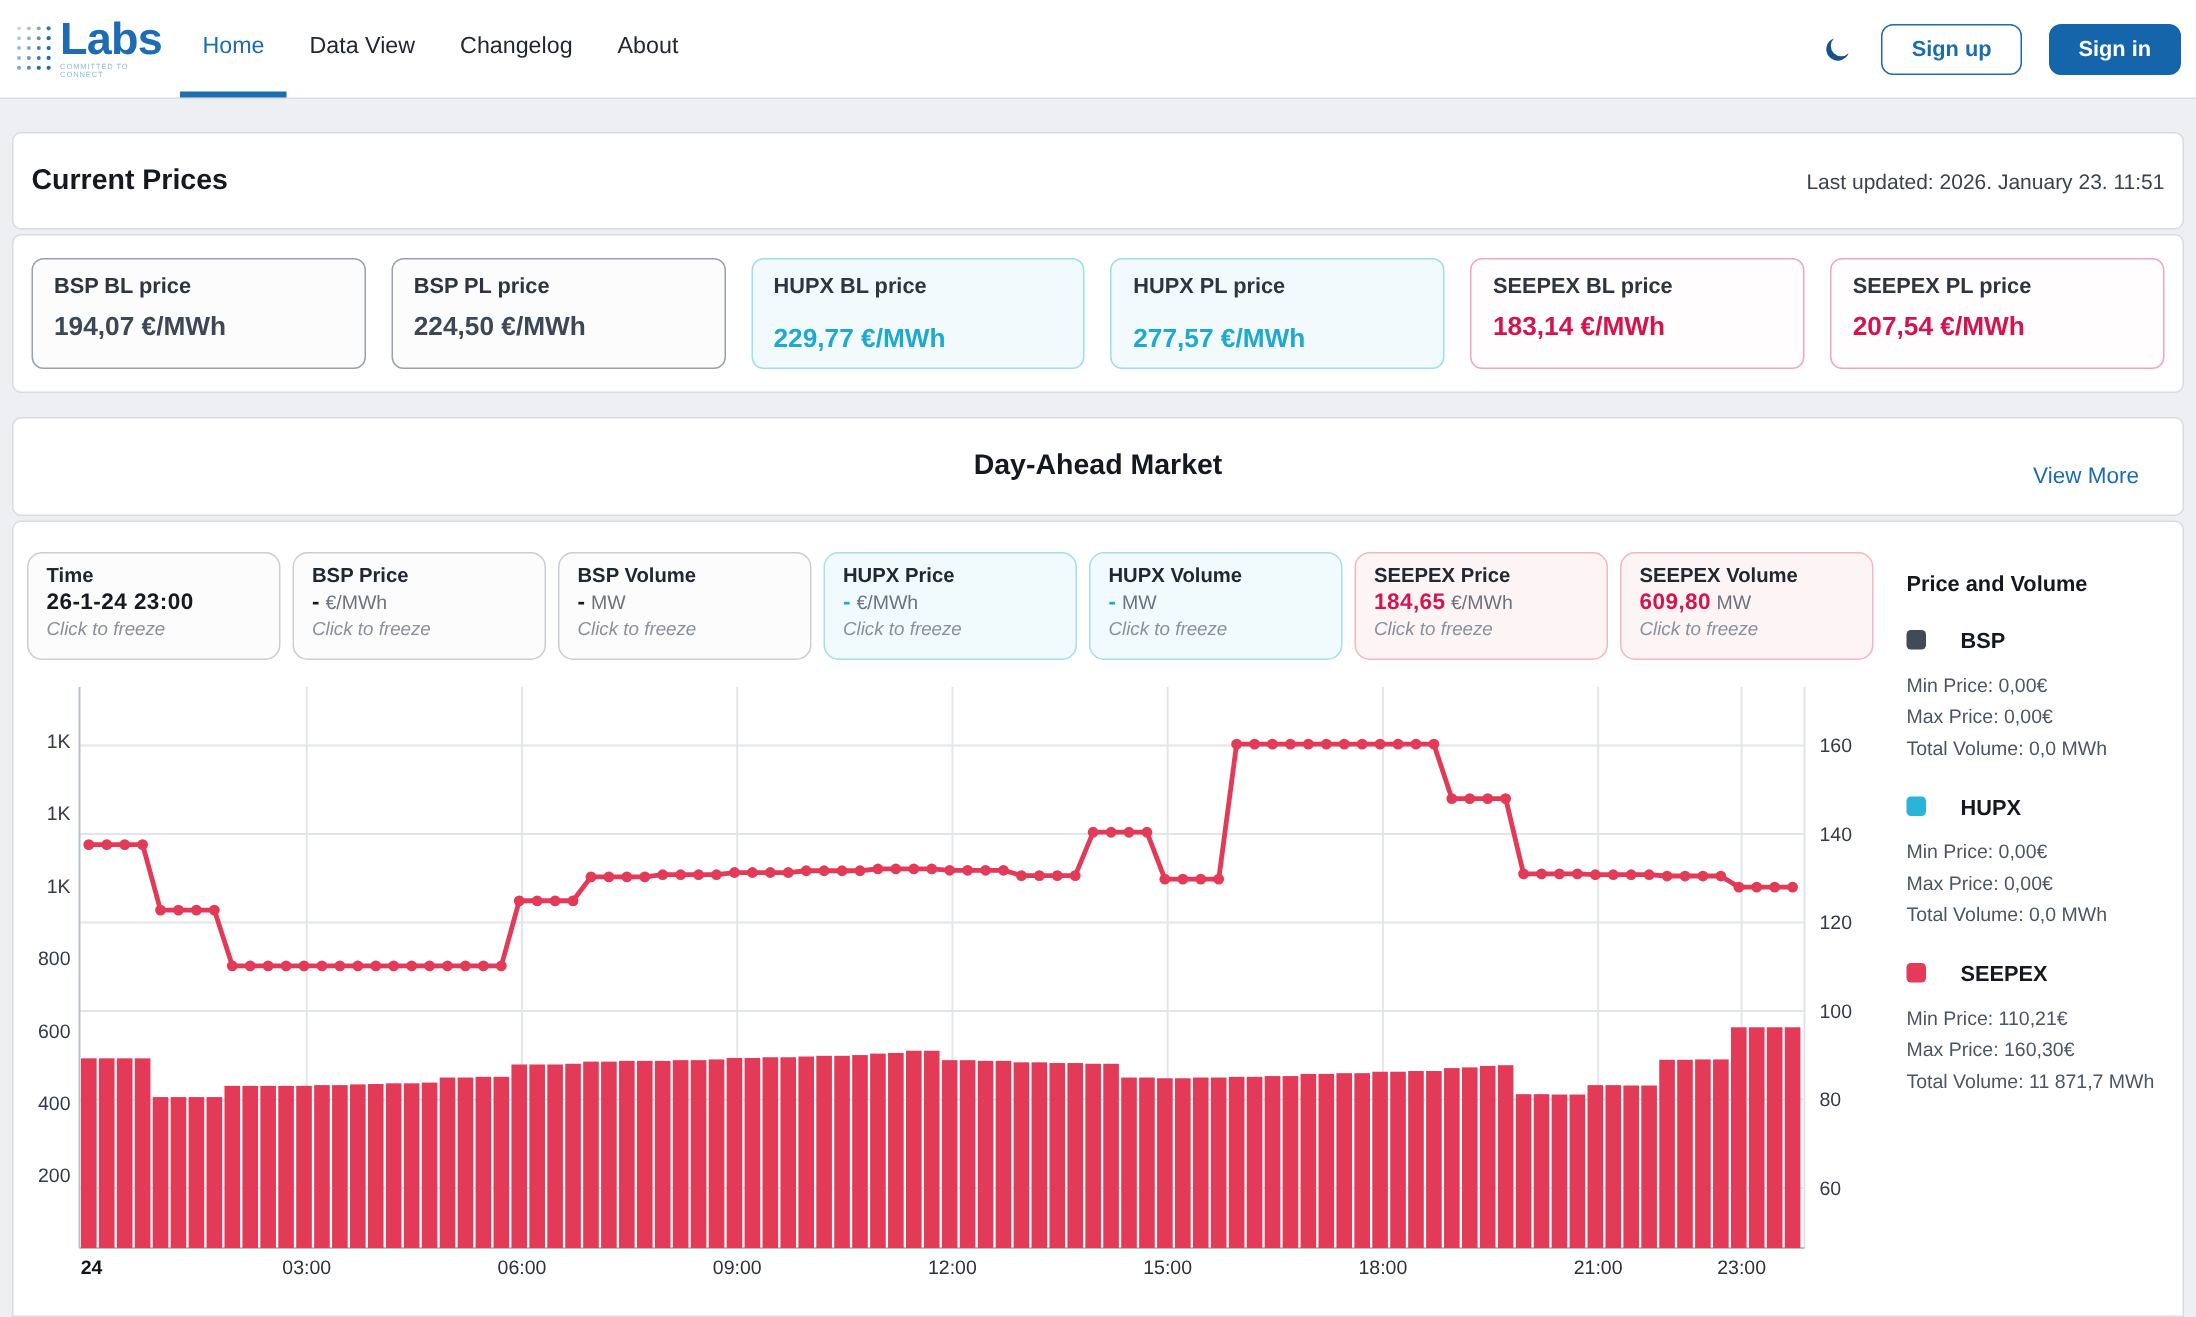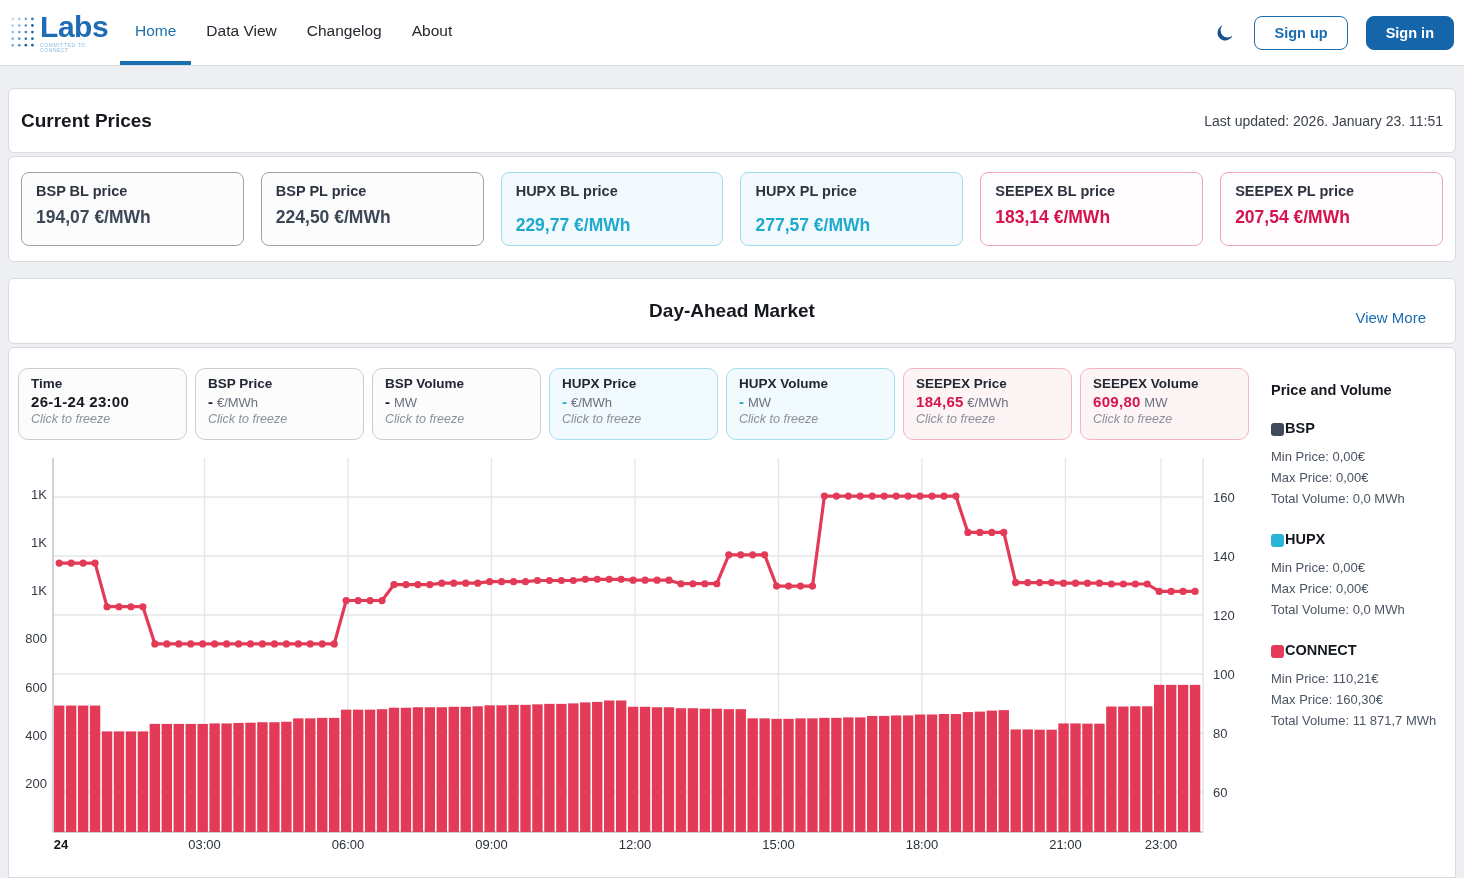--- a/index.html
+++ b/index.html
@@ -50,21 +50,21 @@
   .view-more { position:absolute; right:38px; top:309px; font-size:15px; color:#1b6cb0; font-weight:500; cursor:pointer; text-decoration:none; }
 
   
   .chart-wrap { position:absolute; left:10px; top:450px; width:1245px; height:428px; }
   .chart-wrap svg { display:block; }
 
   
   .legend { position:absolute; left:1271px; top:370px; width:180px;margin-top:12px; }
   .legend-title { font-size:14.5px; font-weight:bold; color:#15191f; margin-bottom:22px; }
   .legend-series { margin-bottom:22px; }
-  .legend-head { display:flex; align-items:flex-end; gap:1px; margin-bottom:10px; }
+  .legend-head { display:flex; align-items:flex-start; gap:23px; margin-bottom:10px; }
   .legend-swatch { width:13px; height:13px; border-radius:3px; }
   .legend-name { font-size:14.5px; font-weight:bold; color:#15191f; }
   .legend-line { font-size:13px; color:#4b5563; line-height:21px; }
 </style>
 </head>
 <body>
 
 <div class="header">
   <div class="logo">
     <svg width="32" height="42" viewBox="0 0 32 42">
@@ -446,19 +446,19 @@
       <span class="legend-name">HUPX</span>
     </div>
     <div class="legend-line">Min Price: 0,00€</div>
     <div class="legend-line">Max Price: 0,00€</div>
     <div class="legend-line">Total Volume: 0,0 MWh</div>
   </div>
 
   <div class="legend-series">
     <div class="legend-head">
       <span class="legend-swatch" style="background:#e63a59"></span>
-      <span class="legend-name">CONNECT</span>
+      <span class="legend-name">SEEPEX</span>
     </div>
     <div class="legend-line">Min Price: 110,21€</div>
     <div class="legend-line">Max Price: 160,30€</div>
     <div class="legend-line">Total Volume: 11 871,7 MWh</div>
   </div>
 </div>
 
 </body></html>

